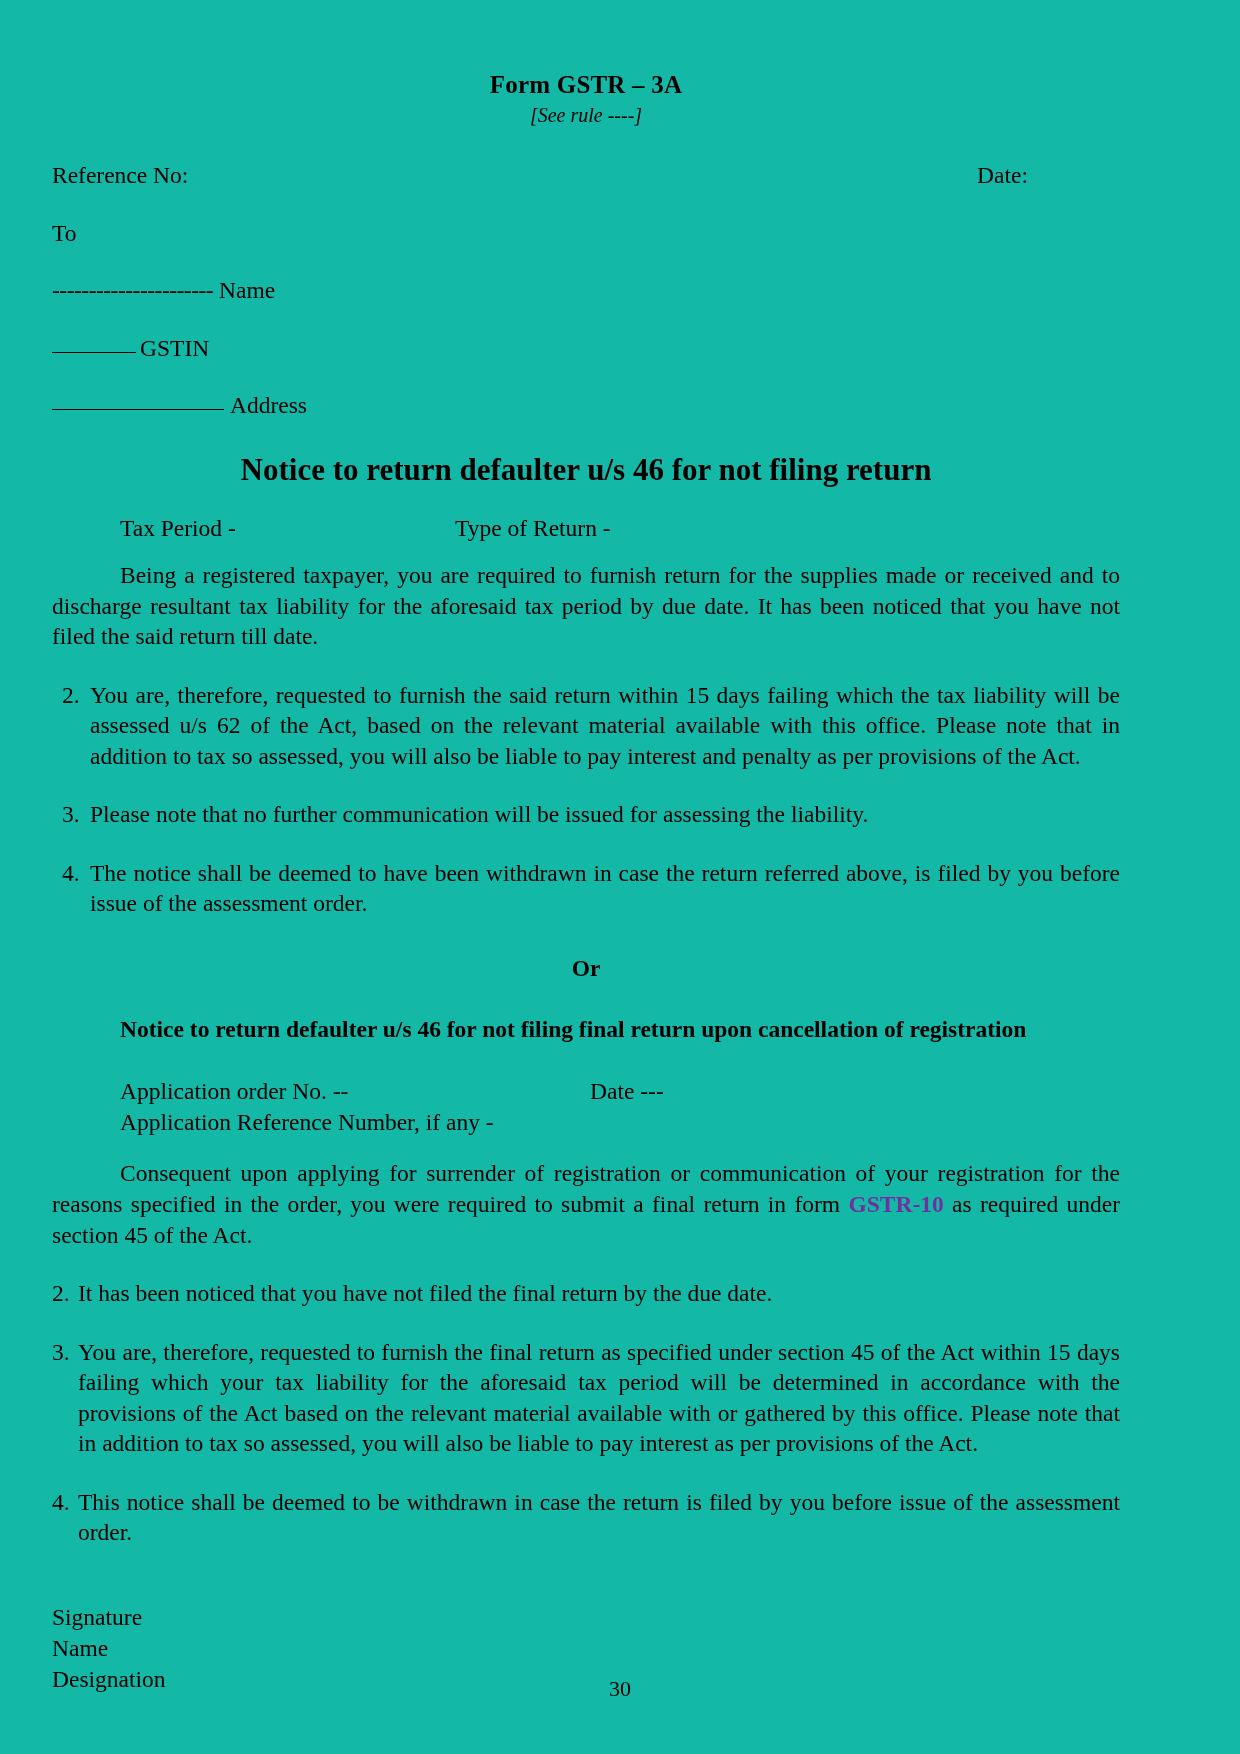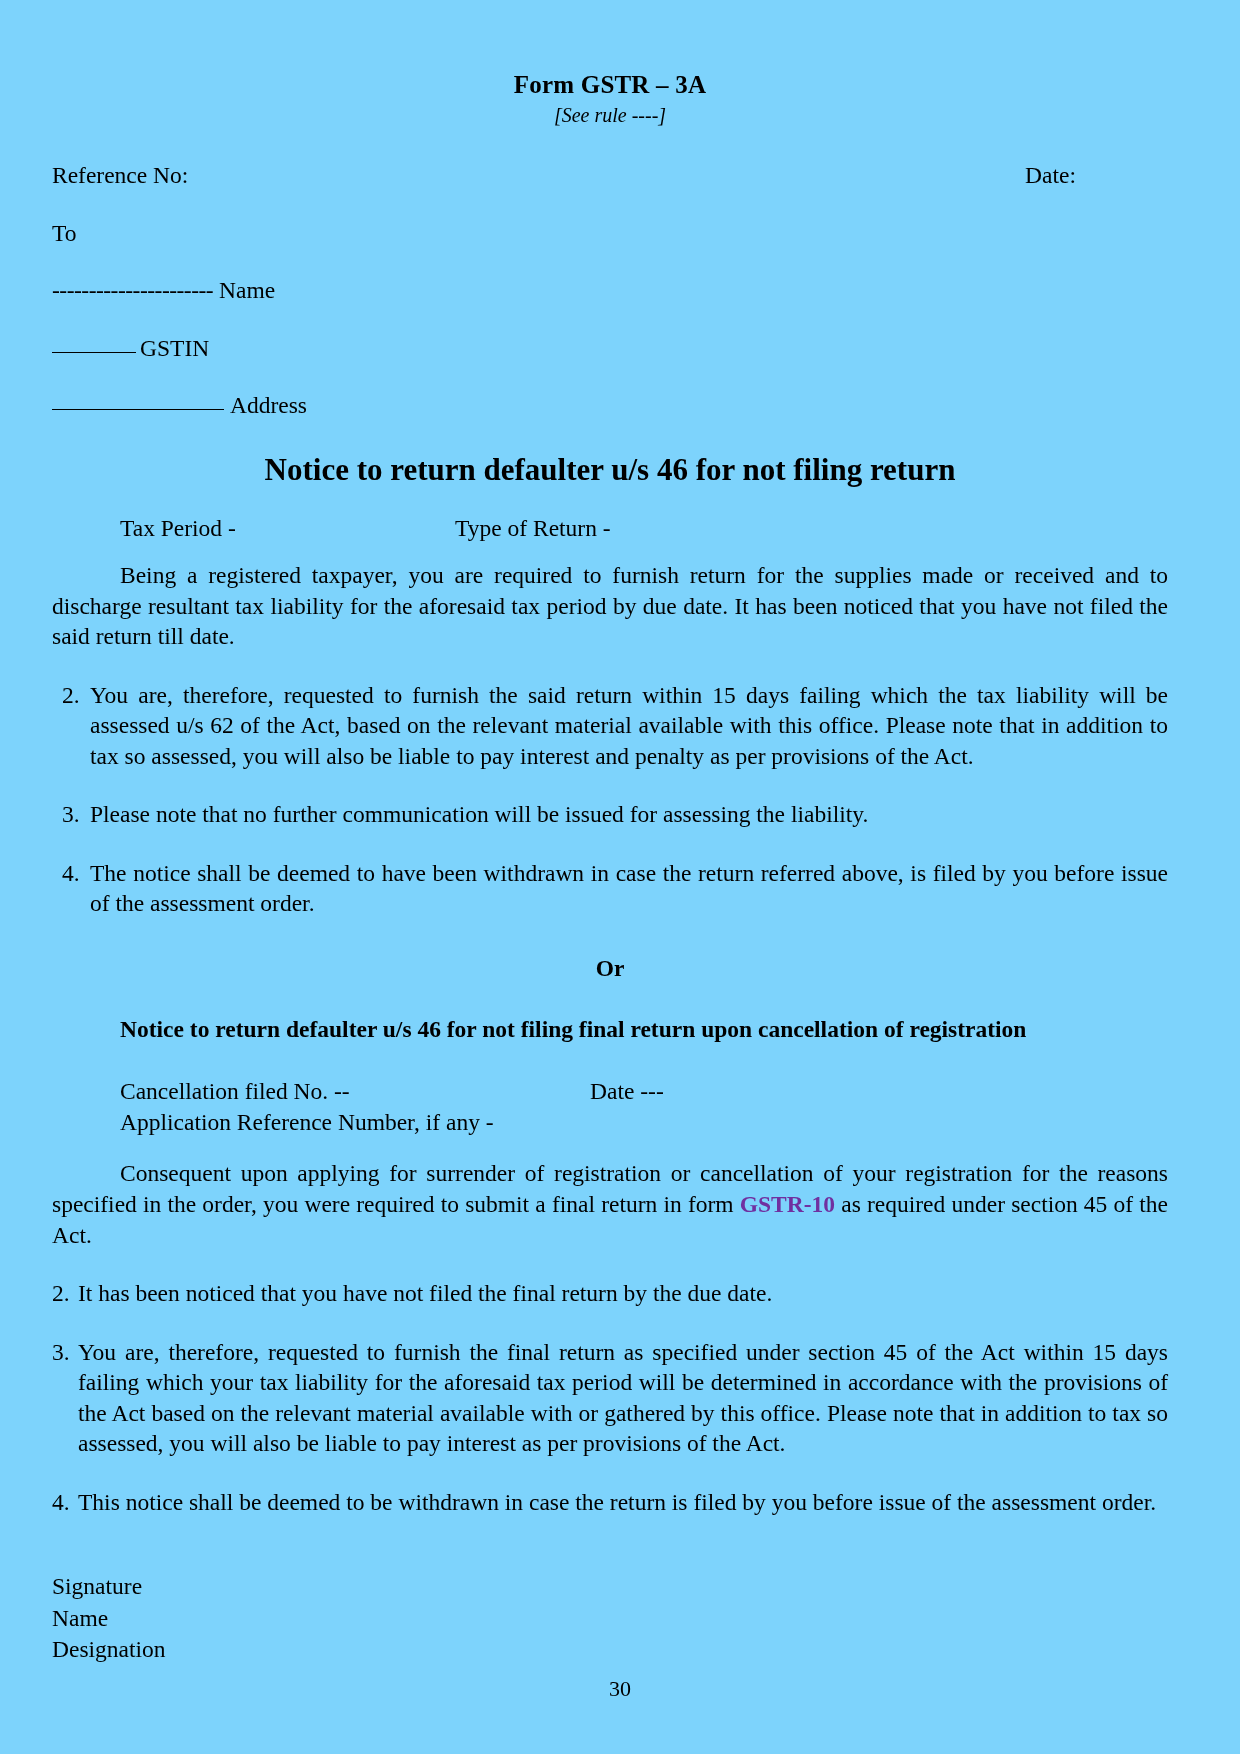--- a/index.html
+++ b/index.html
@@ -10,23 +10,23 @@
   }
   body {
     font-family: "Liberation Serif", "DejaVu Serif", serif;
     color: #000000;
   }
   .page {
     position: relative;
     width: 1240px;
     height: 1754px;
     margin: 0 auto;
-    background: #7dd3fc;
+    background: #14b8a6;
     box-sizing: border-box;
-    padding: 60px 72px 40px 52px;
+    padding: 60px 120px 40px 52px;
     overflow: hidden;
   }
   .doc {
     font-size: 23.5px;
     line-height: 1.0;
   }
 
   
   .title-block {
     text-align: center;
@@ -221,28 +221,28 @@
     <div class="num-item">
       <span class="num">4.</span>
       <span class="txt">The notice shall be deemed to have been withdrawn in case the return referred above, is filed by you before issue of the assessment order.</span>
     </div>
 
     <div class="or-center">Or</div>
 
     <div class="heading-indent">Notice to return defaulter u/s 46 for not filing final return upon cancellation of registration</div>
 
     <div class="field-row-tight mt-cancel">
-      <span class="col-a">Cancellation filed No. --</span>
+      <span class="col-a">Application order No. --</span>
       <span class="col-b">Date ---</span>
     </div>
     <div class="field-row-tight">
       <span class="col-a">Application Reference Number, if any -</span>
     </div>
 
-    <div class="para"><span>Consequent upon applying for surrender of registration or cancellation of your registration for the reasons specified in the order, you were required to submit a final return in form </span><span class="gstr10">GSTR-10</span><span> as required under section 45 of the Act.</span></div>
+    <div class="para"><span>Consequent upon applying for surrender of registration or communication of your registration for the reasons specified in the order, you were required to submit a final return in form </span><span class="gstr10">GSTR-10</span><span> as required under section 45 of the Act.</span></div>
 
     <div class="num-item style-b">
       <span class="num">2.</span>
       <span class="txt">It has been noticed that you have not filed the final return by the due date.</span>
     </div>
     <div class="num-item style-b">
       <span class="num">3.</span>
       <span class="txt">You are, therefore, requested to furnish the final return as specified under section 45 of the Act within 15 days failing which your tax liability for the aforesaid tax period will be determined in accordance with the provisions of the Act based on the relevant material available with or gathered by this office. Please note that in addition to tax so assessed, you will also be liable to pay interest as per provisions of the Act.</span>
     </div>
     <div class="num-item style-b">

